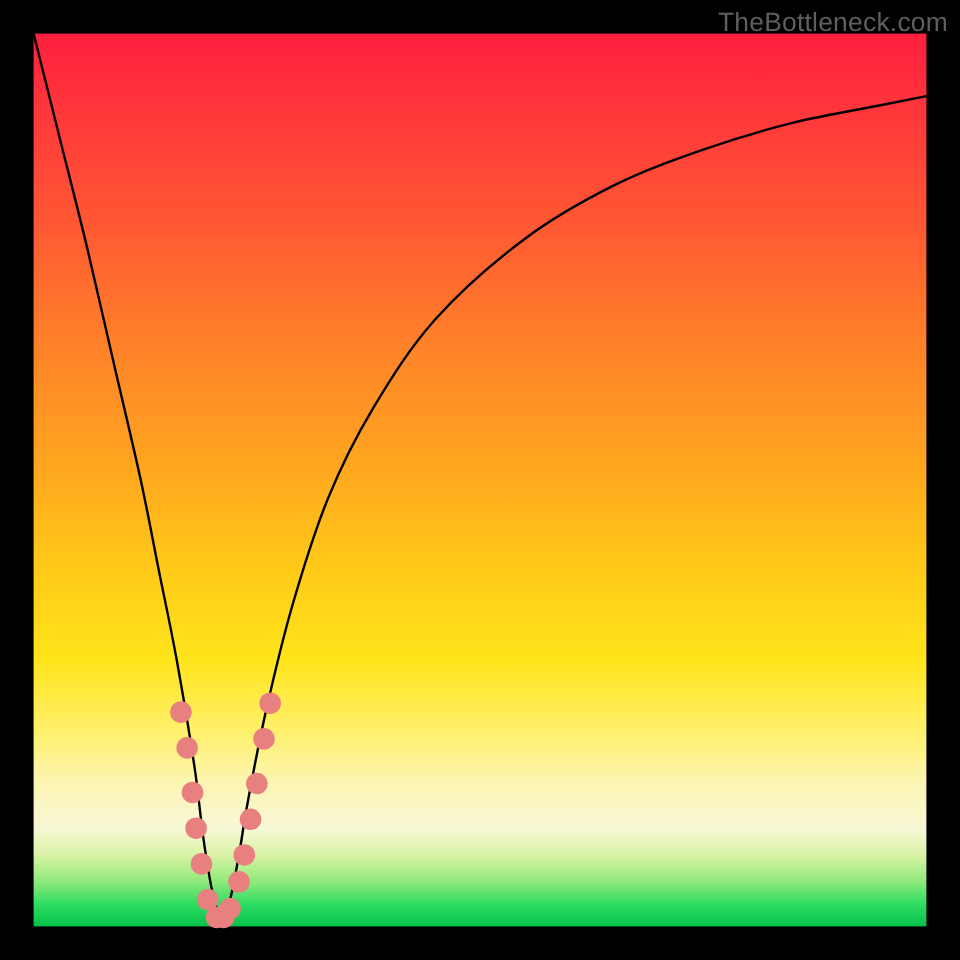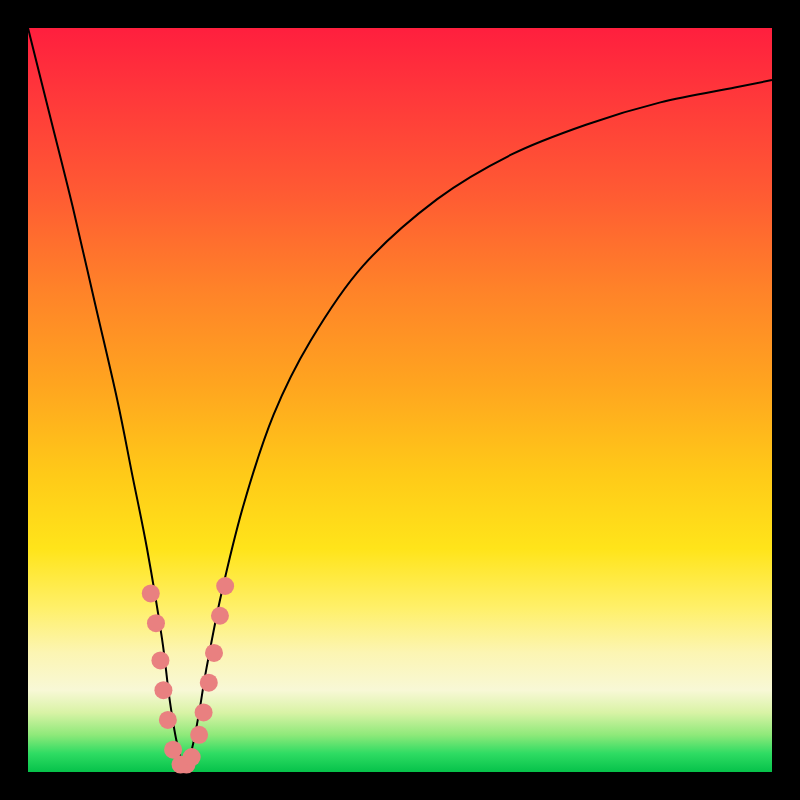--- a/index.html
+++ b/index.html
@@ -88,13 +88,14 @@
           <circle cx="163.68" cy="729.12" r="9" class="marker" fill="#e98080"></circle>
           <circle cx="171.12" cy="706.8" r="9" class="marker" fill="#e98080"></circle>
           <circle cx="175.584" cy="684.48" r="9" class="marker" fill="#e98080"></circle>
           <circle cx="180.792" cy="654.72" r="9" class="marker" fill="#e98080"></circle>
           <circle cx="186" cy="624.96" r="9" class="marker" fill="#e98080"></circle>
           <circle cx="191.952" cy="587.76" r="9" class="marker" fill="#e98080"></circle>
           <circle cx="197.16" cy="558" r="9" class="marker" fill="#e98080"></circle>
         </g>
     </svg>
   </div>
+  <div class="watermark">TheBottleneck.com</div>
 </div>
 
 </body></html>

